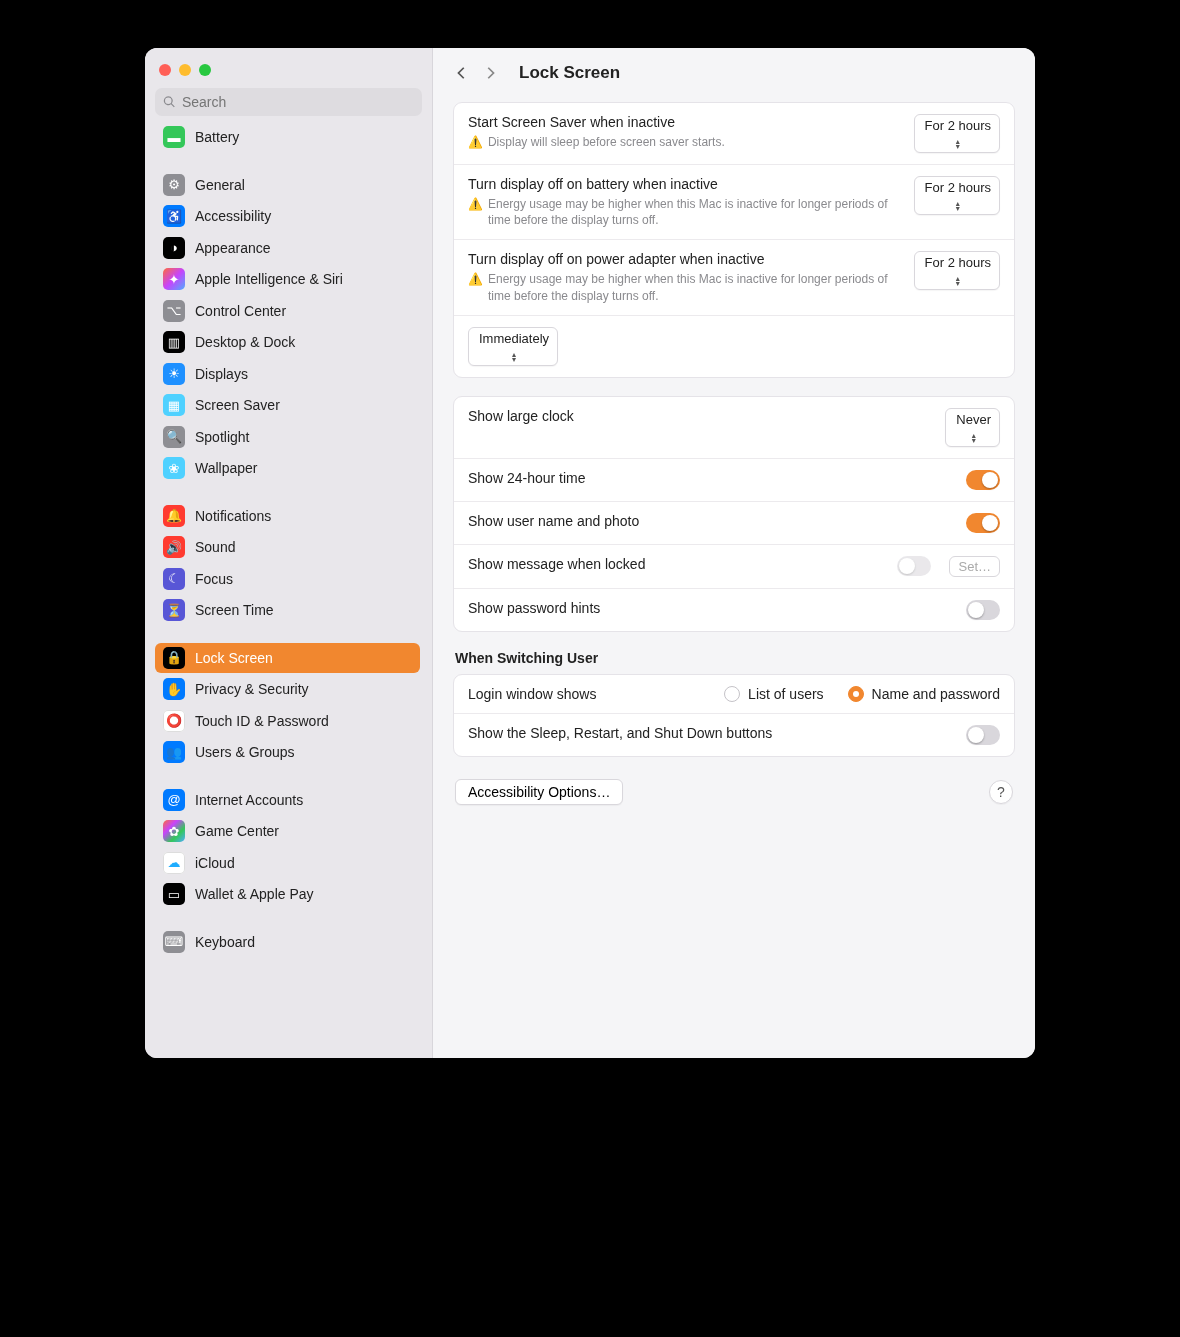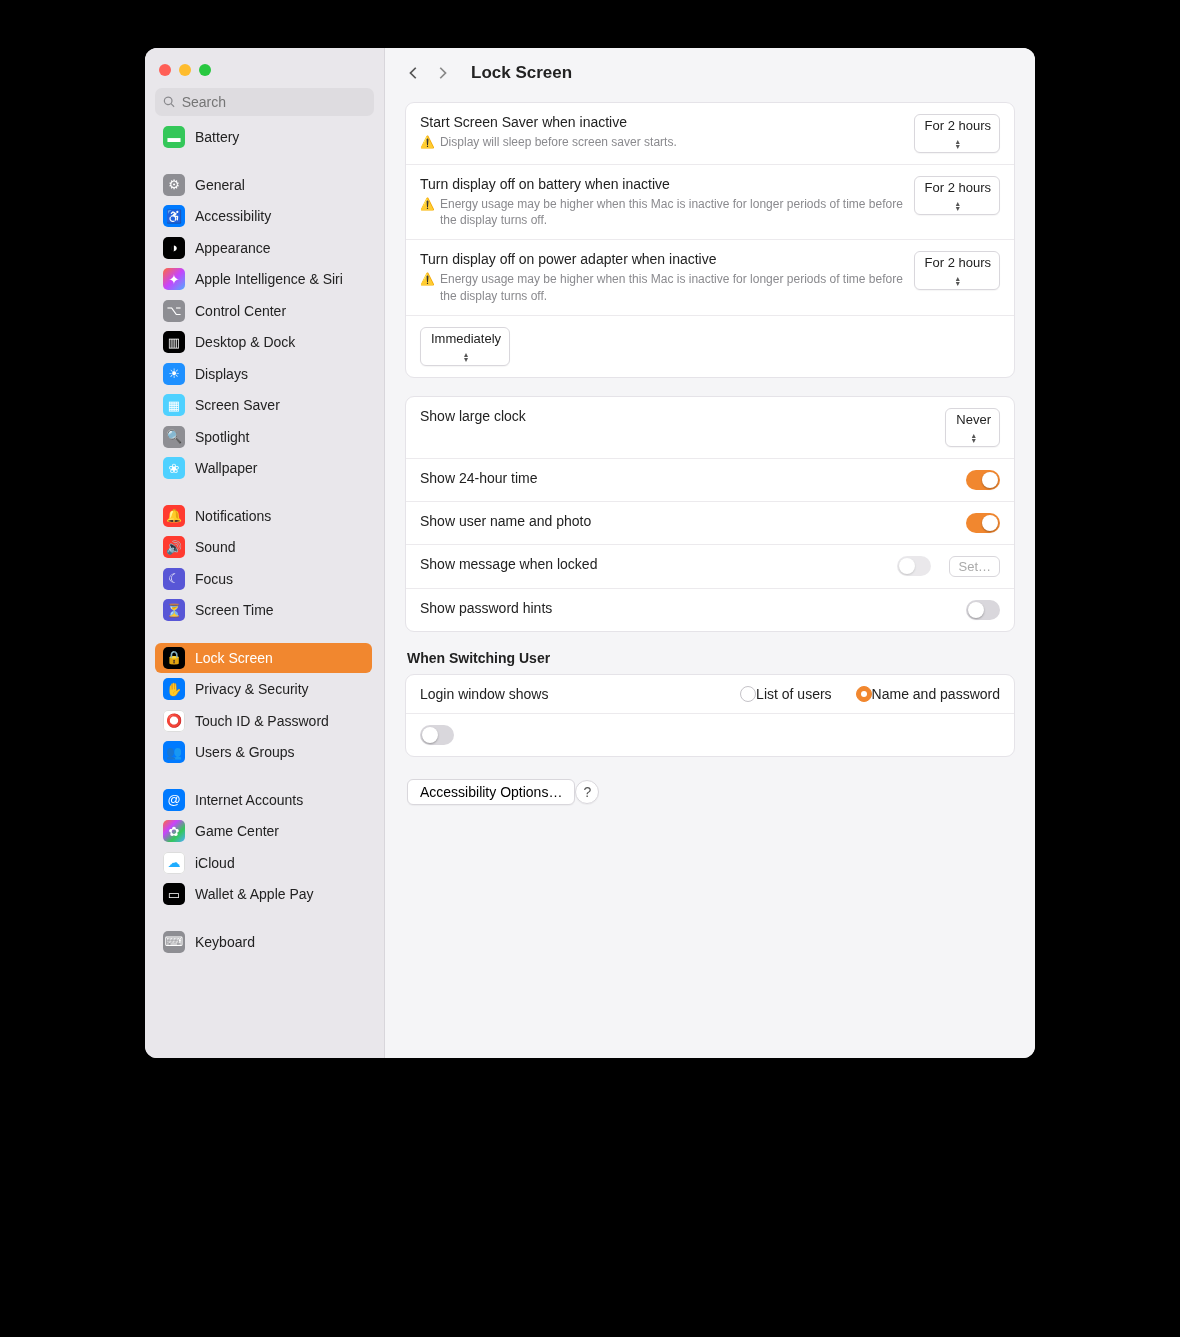--- a/index.html
+++ b/index.html
@@ -19,21 +19,21 @@
     height: 1010px;
     margin-top: 48px;
     background: #f5f5f7;
     border-radius: 12px;
     display: flex;
     overflow: hidden;
     box-shadow: 0 0 0 1px rgba(0,0,0,.25), 0 30px 60px rgba(0,0,0,.6);
   }
   
   .sidebar {
-    width: 240px;
+    width: 288px;
     background: #e9e7eb;
     border-right: 1px solid #d8d6db;
     display: flex;
     flex-direction: column;
     padding: 12px 10px 8px 10px;
     overflow: hidden;
   }
   .traffic-lights { display: flex; gap: 8px; padding: 4px 4px 12px 4px; }
   .dot { width: 12px; height: 12px; border-radius: 50%; }
   .dot.red { background: #ff5f57; }
@@ -133,29 +133,29 @@
   .toggle.on { background: #f1872f; }
   .toggle.on::after { left: 16px; }
   .toggle.disabled { opacity: .55; }
   .small-btn {
     border: 1px solid #d9d7dc; border-radius: 6px;
     background: #fff; padding: 2px 8px; font-size: 13px; color: #aaa;
     margin-left: 8px;
   }
   .section-title { font-size: 14px; font-weight: 700; padding: 0 2px 8px 2px; }
   .radio-group { display: flex; align-items: center; gap: 24px; }
-  .radio { display: flex; align-items: center; font-size: 14px; }
+  .radio { display: flex; align-items: center; gap: 8px; font-size: 14px; }
   .radio-dot {
     width: 16px; height: 16px; border-radius: 50%;
     border: 1px solid #c5c3c8; background: #fff;
     display: flex; align-items: center; justify-content: center;
   }
   .radio-dot.checked { border-color: #f1872f; background: #f1872f; }
   .radio-dot.checked::after { content: ""; width: 6px; height: 6px; border-radius: 50%; background: #fff; }
-  .footer-row { display: flex; justify-content: flex-start; align-items: center; gap: 0; padding: 4px 2px; }
+  .footer-row { display: flex; justify-content: space-between; align-items: center; gap: 0; padding: 4px 2px; }
   .pill-btn {
     background: #fff; border: 1px solid #d9d7dc; border-radius: 6px;
     padding: 4px 12px; font-size: 14px;
     box-shadow: 0 1px 1px rgba(0,0,0,.04);
   }
   .help-btn {
     width: 24px; height: 24px; border-radius: 50%;
     background: #fff; border: 1px solid #d9d7dc;
     display: flex; align-items: center; justify-content: center;
     font-size: 14px; color: #555;
@@ -400,20 +400,21 @@
               <span class="radio-dot"></span>
               <span>List of users</span>
             </label>
             <label class="radio">
               <span class="radio-dot checked"></span>
               <span>Name and password</span>
             </label>
           </div>
         </div>
         <div class="row">
+          <div class="row-title row-main">Show the Sleep, Restart, and Shut Down buttons</div>
           <div class="toggle"></div>
         </div>
       </div>
 
       <div class="footer-row">
         <button class="pill-btn">Accessibility Options…</button>
         <button class="help-btn">?</button>
       </div>
 
     </div>

